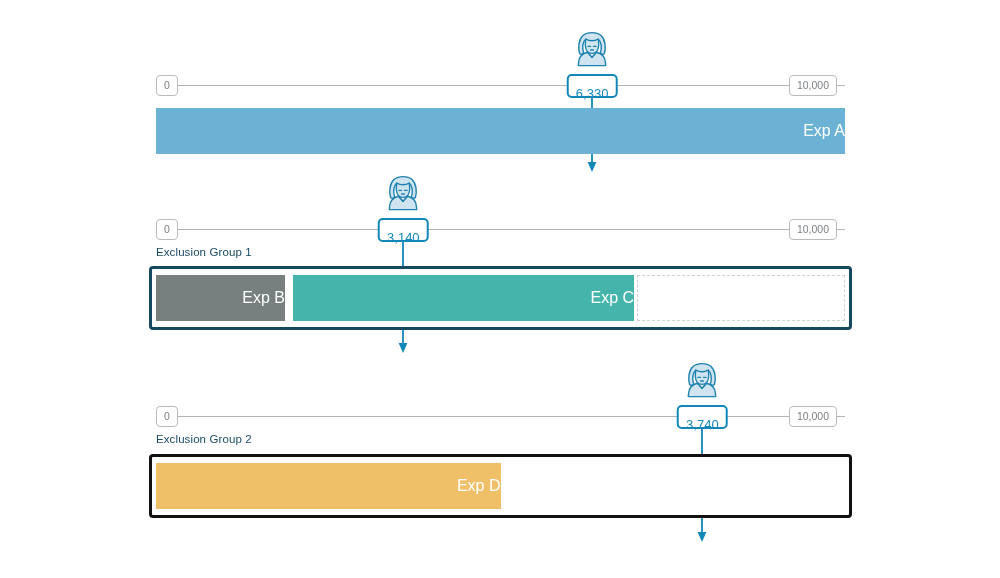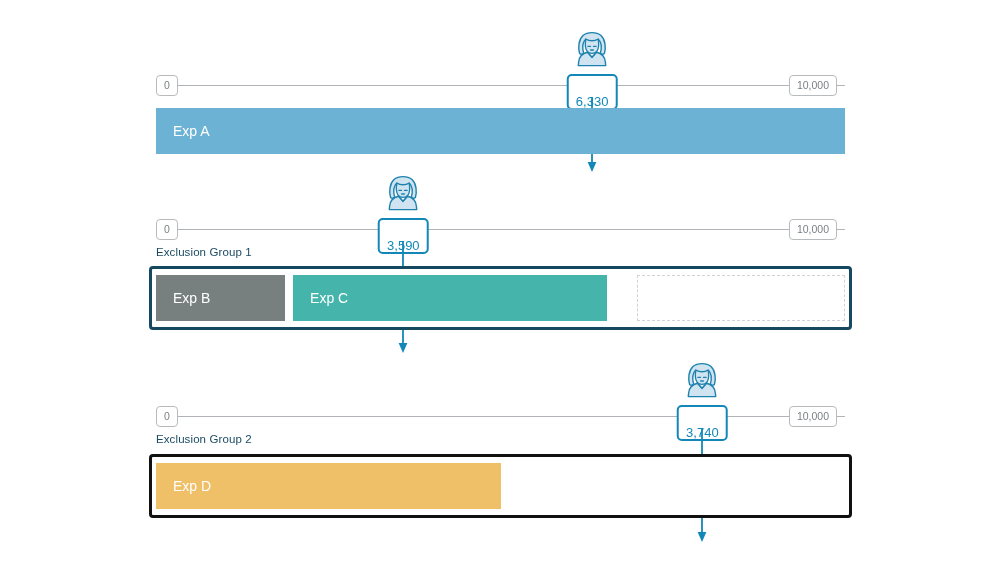--- a/index.html
+++ b/index.html
@@ -22,21 +22,21 @@
     color:#7c8084;font-size:10.5px;line-height:19px;
     padding:0 7px;white-space:nowrap;
   }
   .endcap.left{left:0;}
   .endcap.right{right:8px;}
 
   .valuebox{
     position:absolute;top:-1px;height:24px;box-sizing:border-box;
     border:2px solid #1287b8;border-radius:5px;background:#ffffff;
     color:#1287b8;font-size:13px;line-height:20px;font-weight:400;
-    padding:16px 7px;white-space:nowrap;
+    padding:8px 7px;white-space:nowrap;
     transform:translateX(-50%);
     text-align:center;
   }
 
   
   .avatar{
     position:absolute;width:36px;height:40px;
     transform:translateX(-50%);
   }
   .avatar svg{display:block;width:36px;height:40px;}
@@ -48,22 +48,22 @@
   
   .group-label{
     position:absolute;color:#1a4b63;font-size:11.5px;
     letter-spacing:0.1px;white-space:nowrap;
   }
 
   
   .barband{position:absolute;height:46px;}
   .seg{
     position:absolute;top:0;height:46px;box-sizing:border-box;
-    color:#ffffff;font-size:14px;line-height:46px;
-    padding-left:17px;white-space:nowrap;overflow:hidden;
+    color:#ffffff;font-size:16px;line-height:46px;
+    padding-left:17px;white-space:nowrap;overflow:hidden;text-align:right;
   }
   .seg.empty{
     border:1px dashed #cfd3d6;background:#ffffff;
   }
 
   
   .groupbox{
     position:absolute;box-sizing:border-box;border-radius:4px;
     background:#ffffff;
   }
@@ -126,33 +126,33 @@
   <path d="M19.5 17.4 h2.6"></path>
   <path d="M16.6 21.0 h2.8"></path>
   <path d="M13.6 23.4 L18.0 28.2 L22.4 23.4"></path>
  </g>
 </svg>
     </div>
     <div class="axis" style="left: 156px; top: 219px; width: 689px;">
       <div class="axis-line"></div>
       <div class="endcap left">0</div>
       <div class="endcap right">10,000</div>
-      <div class="valuebox" style="left: 247.351px;">3,590</div>
+      <div class="valuebox" style="left: 247.351px;">3,140</div>
     </div>
     <div class="connector" style="left: 403.351px; top: 241px; height: 112px;">
       <svg width="16" height="112" viewBox="0 0 16 112">
     <line x1="8" y1="0" x2="8" y2="103" stroke="#1287b8" stroke-width="1.8"></line>
     <path d="M8 112 L3.6 102 L12.4 102 Z" fill="#1287b8"></path>
   </svg>
     </div>
     <div class="group-label" style="left: 156px; top: 246px; text-align: center;">Exclusion Group 1</div>
     <div class="groupbox navy" style="left: 149px; top: 266px; width: 703px; height: 64px;"></div>
     <div class="barband" style="left: 156px; top: 275px; width: 689px;">
       <div class="seg" style="left: 0px; width: 129px; background: rgb(119, 128, 127);"><span class="seg-label">Exp B</span></div>
-      <div class="seg" style="left: 137.111px; width: 314px; background: rgb(69, 181, 171);"><span class="seg-label">Exp C</span></div>
+      <div class="seg" style="left: 137.111px; width: 341px; background: rgb(69, 181, 171);"><span class="seg-label">Exp C</span></div>
       <div class="seg empty" style="left: 480.922px; width: 208.078px;"><span class="seg-label"></span></div>
     </div>
     <div class="avatar" style="left: 702.377px; top: 360px;">
 <svg viewBox="0 0 36 40" xmlns="http://www.w3.org/2000/svg">
  <g fill="#cfe4f0" stroke="#1e82ae" stroke-width="1.4" stroke-linejoin="round">
   <path d="M5.6 24.5 C4.0 19.0 4.4 10.8 9.0 6.6 C13.4 2.6 22.6 2.6 27.0 6.6
            C31.6 10.8 32.0 19.0 30.4 24.5 C29.2 25.6 27.4 25.6 26.4 24.2
            C27.6 19.2 27.4 13.0 24.6 10.4 C21.2 12.6 14.8 12.6 11.4 10.4
            C8.6 13.0 8.4 19.2 9.6 24.2 C8.6 25.6 6.8 25.6 5.6 24.5 Z"></path>
   <path d="M11.8 10.0 C11.0 14.4 11.2 19.6 13.2 22.4 C15.0 25.0 21.0 25.0 22.8 22.4

